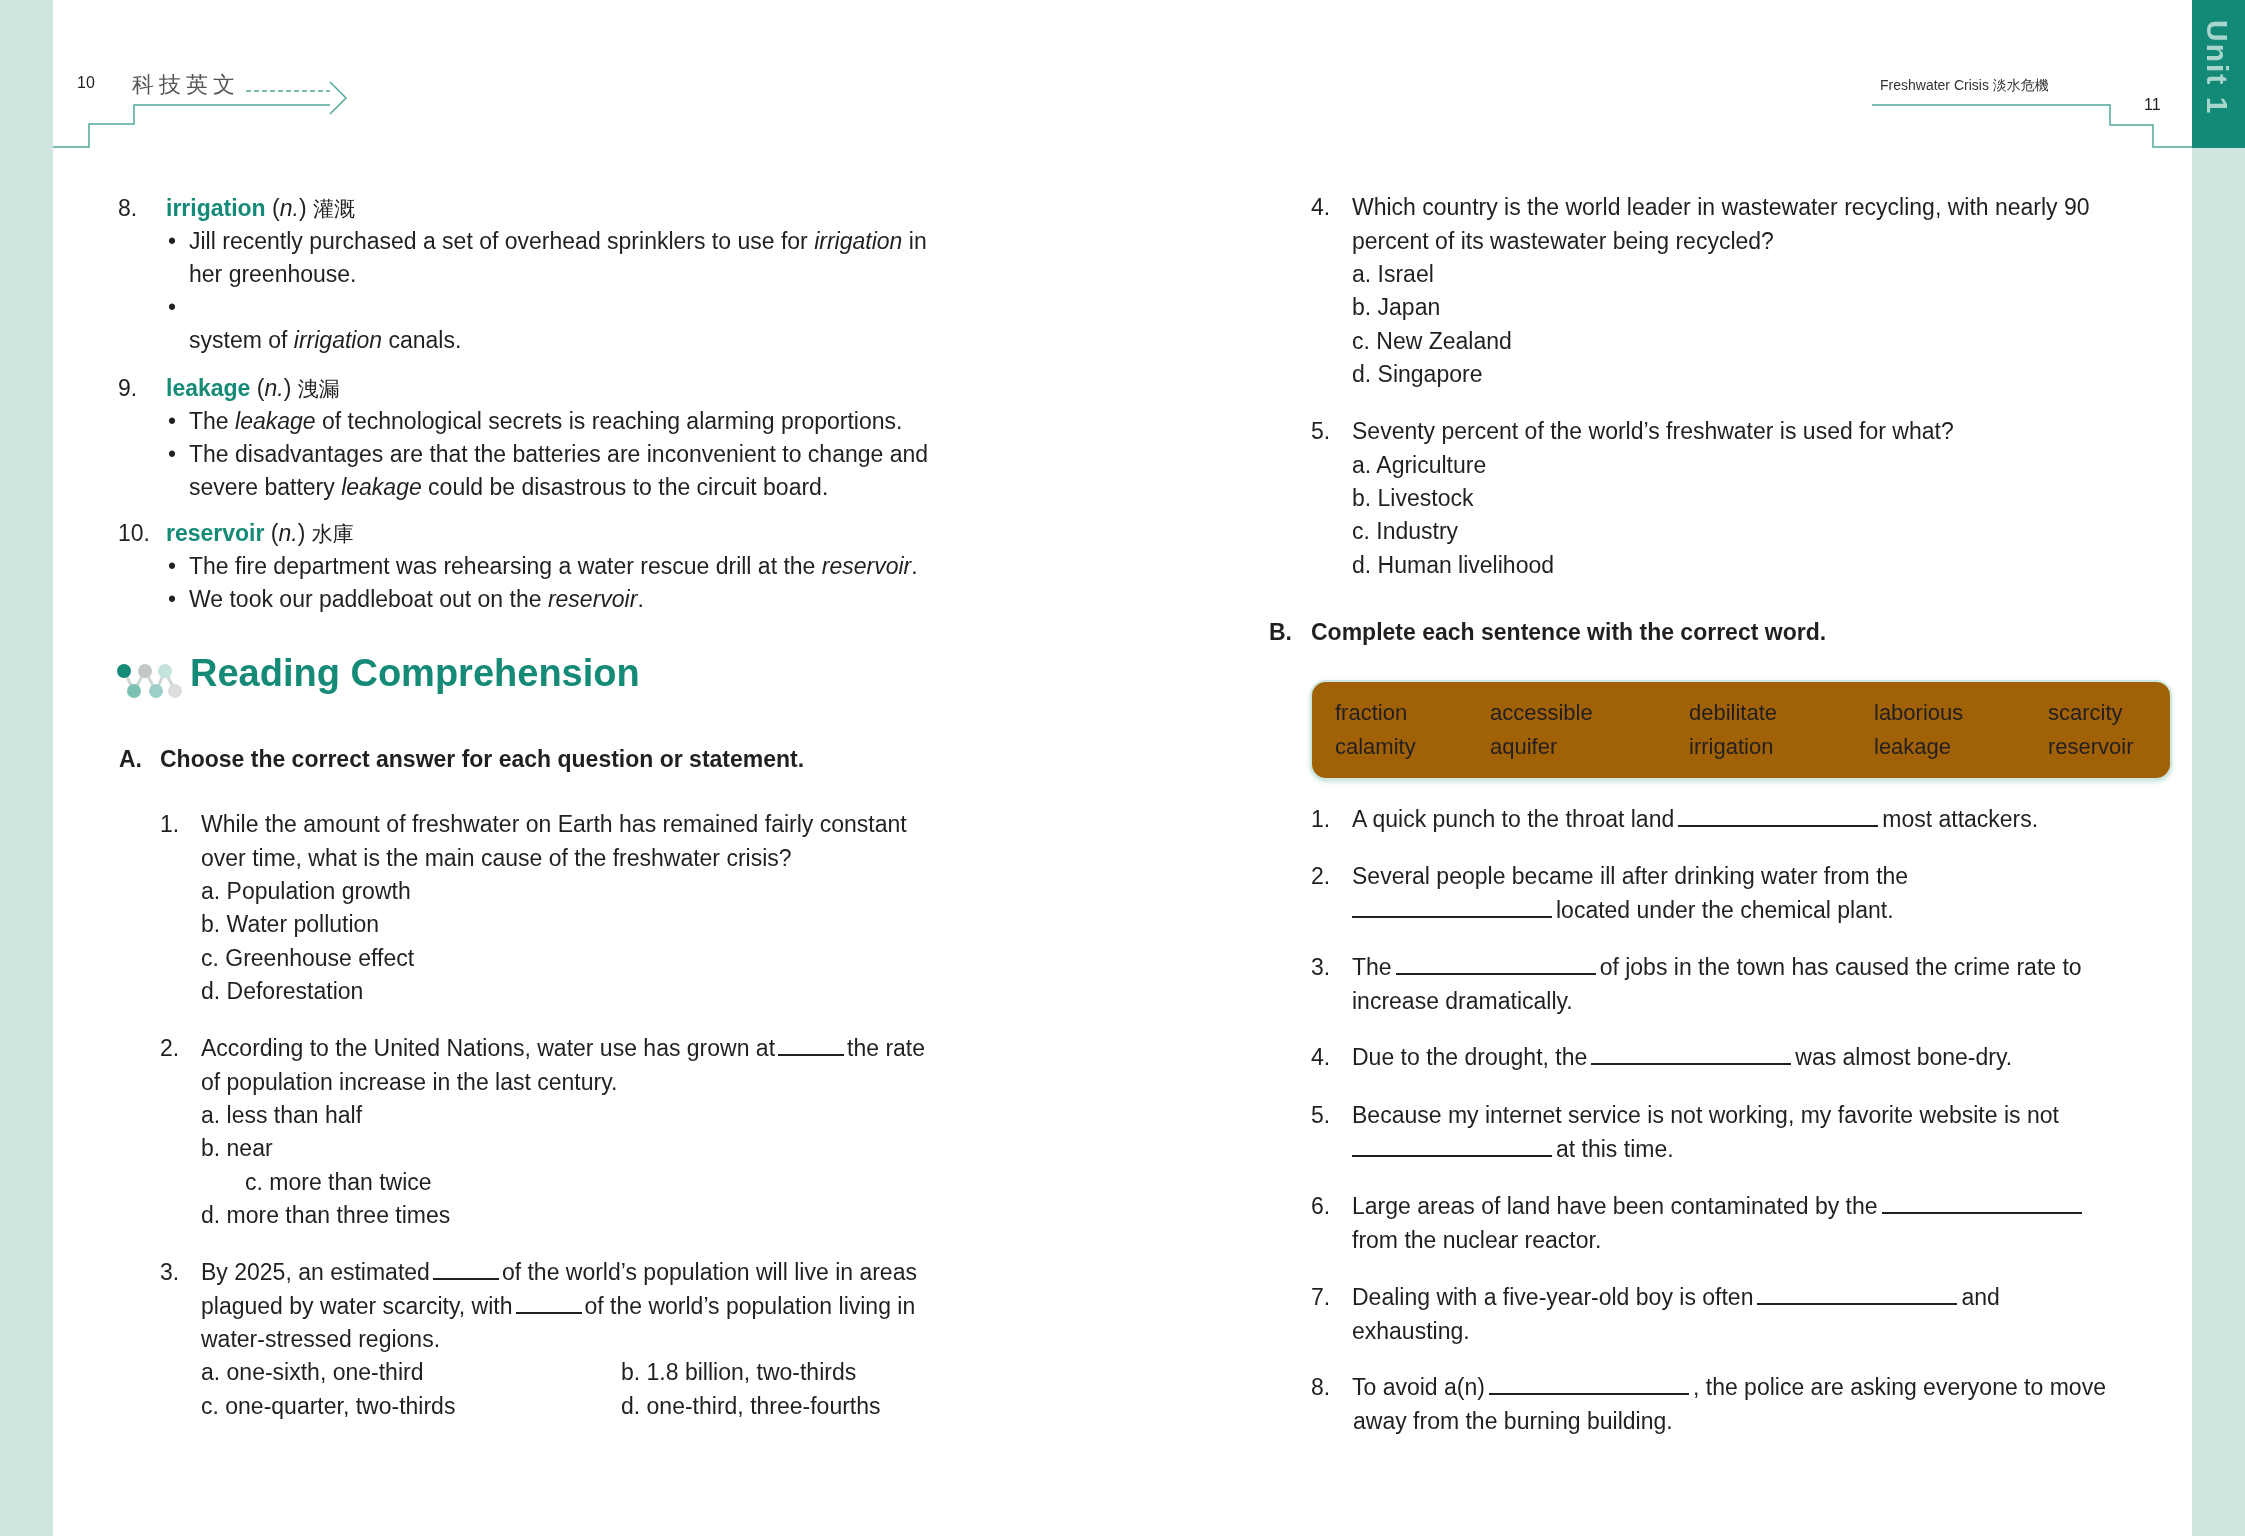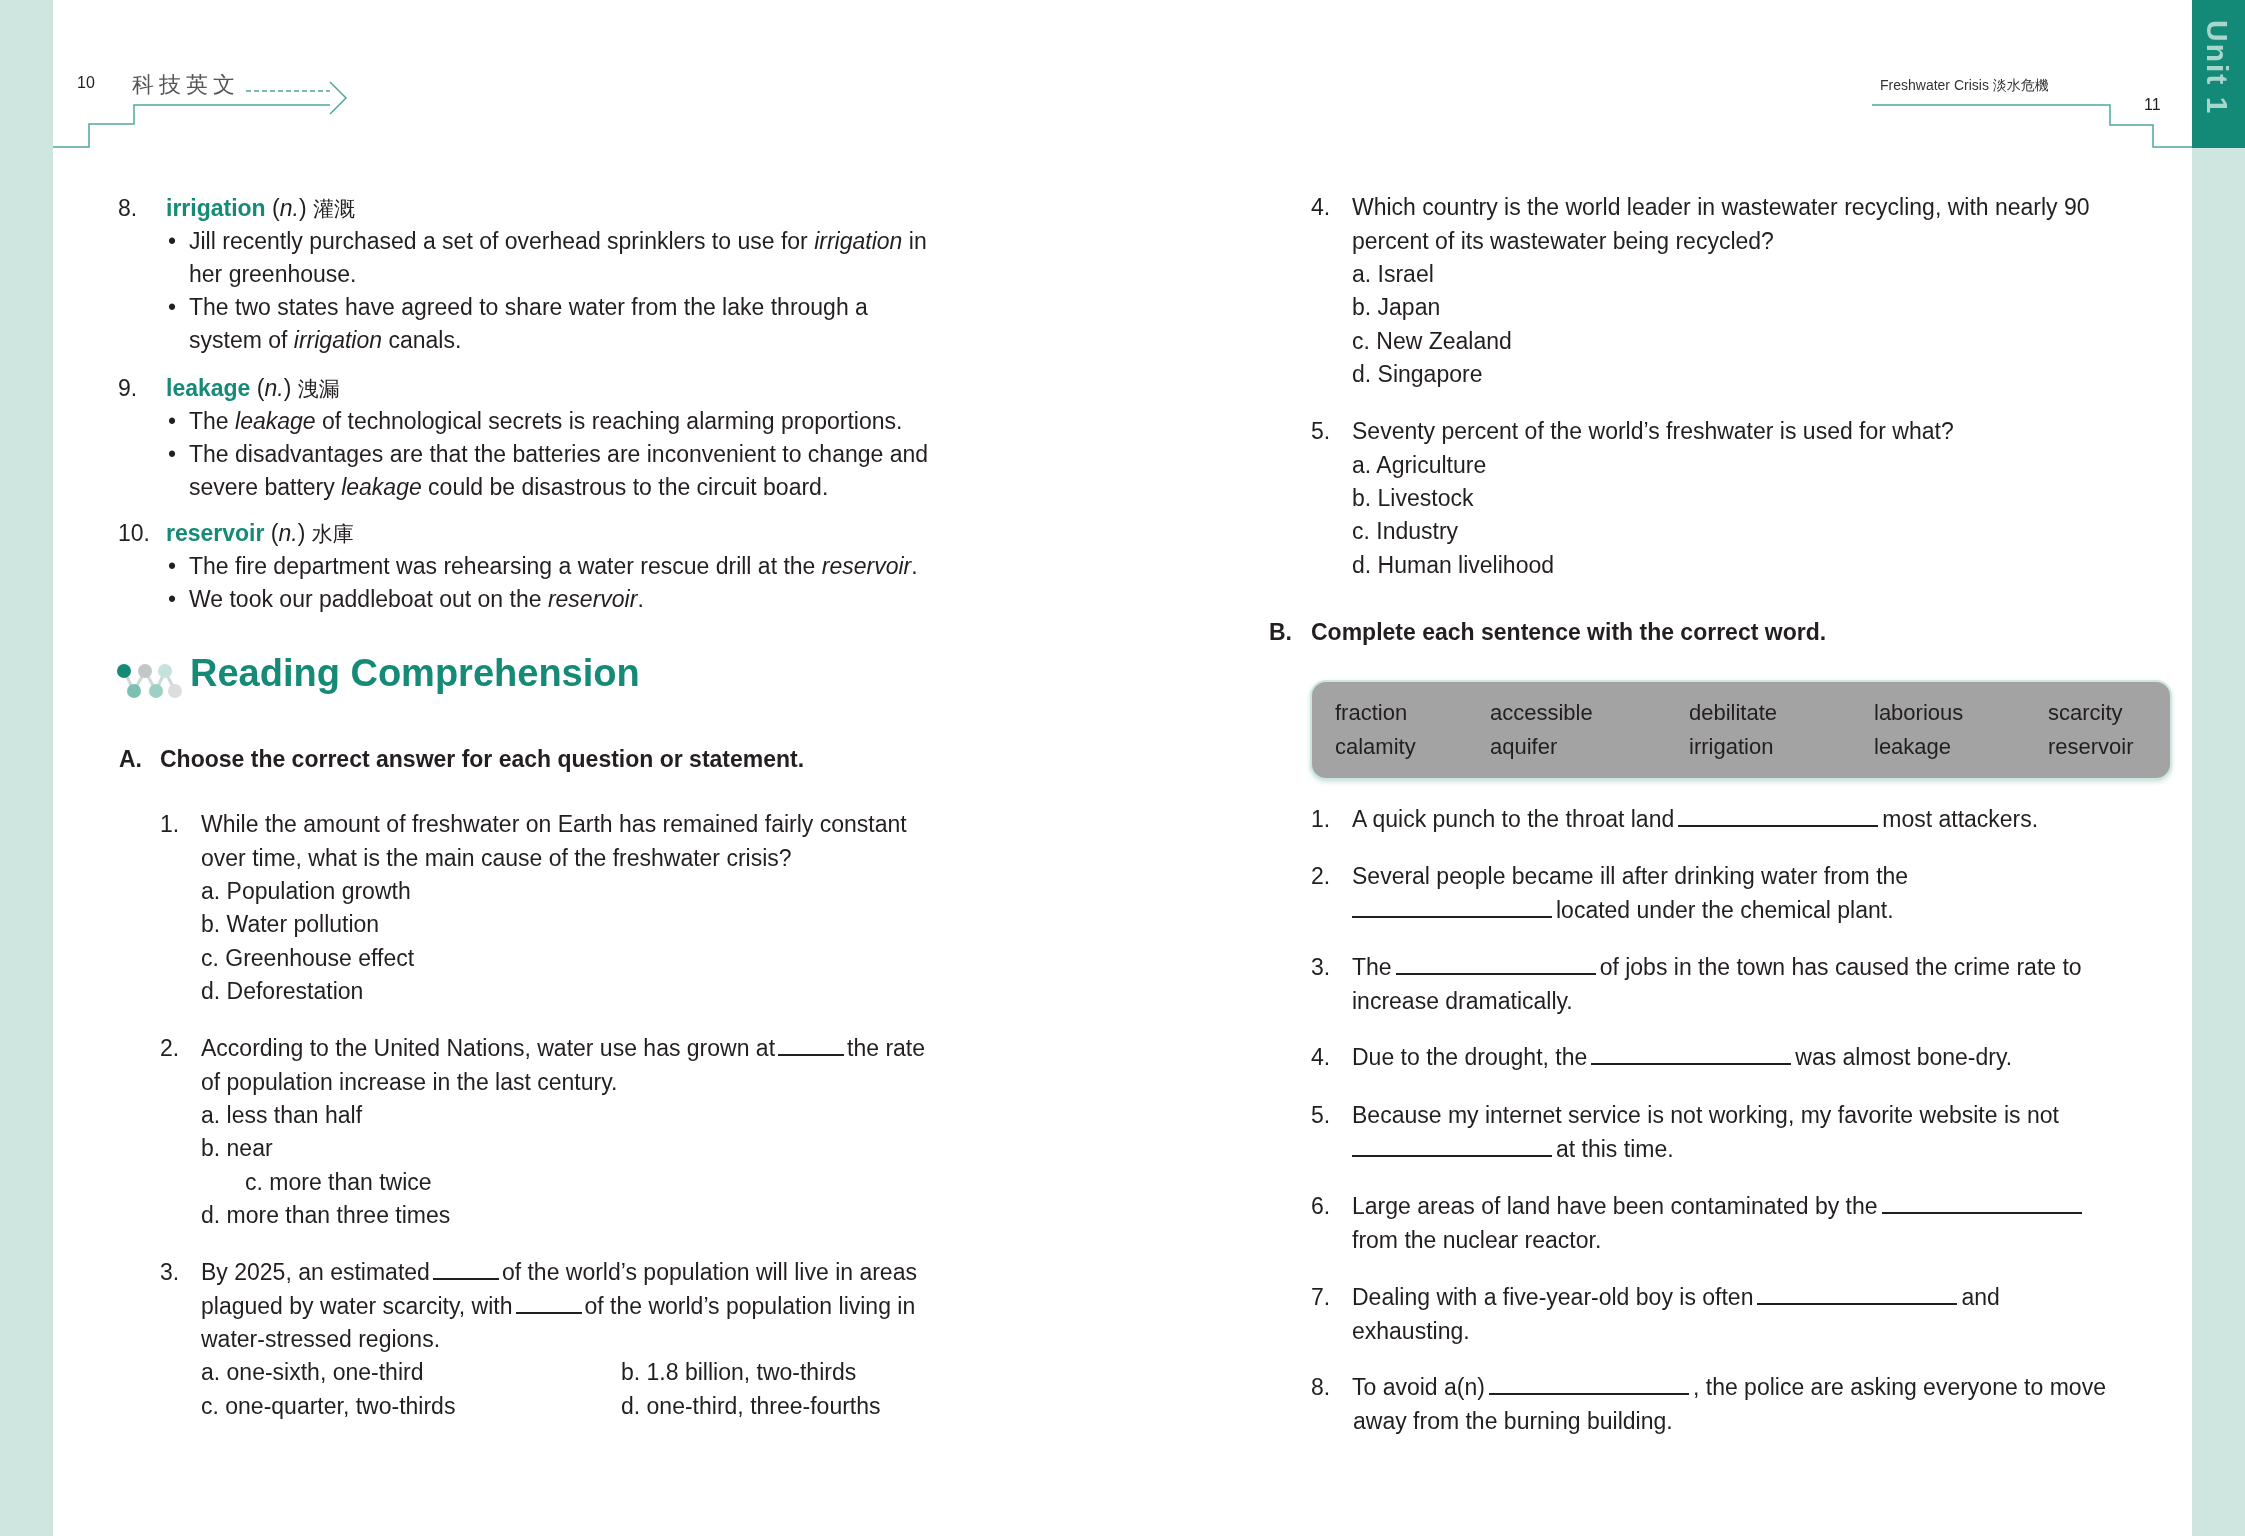--- a/index.html
+++ b/index.html
@@ -35,21 +35,21 @@
 
     .q { font-size: 23px; line-height: 33.5px; }
     .q .qnum { position: absolute; left: 0; }
     .q .qtext { position: absolute; left: 41px; width: 780px; }
     .q .opt { position: absolute; left: 41px; white-space: nowrap; }
     .blank-short { display: inline-block; width: 66px; border-bottom: 2px solid #231f20; height: 1px; vertical-align: baseline; margin: 0 3px; }
     .blank-long { display: inline-block; width: 200px; border-bottom: 2px solid #231f20; height: 1px; vertical-align: baseline; margin: 0 4px; }
 
     .word-box {
       left: 1310px; top: 680px; width: 858px; height: 96px;
-      border: 2px solid #cde6e1; border-radius: 16px; background: #a3a3a3;
+      border: 2px solid #cde6e1; border-radius: 16px; background: #a16207;
       box-shadow: 0 2px 4px rgba(150, 200, 190, 0.5);
     }
     .word-box .w { position: absolute; font-size: 22px; white-space: nowrap; }
   </style>
 </head>
 <body>
 
 <div class="abs left-stripe"></div>
 <div class="abs right-stripe"></div>
 <div class="abs unit-tab">
@@ -81,21 +81,21 @@
     <span>(</span><i>n.</i><span>)</span>
     <span class="cn">灌溉</span>
   </span>
   <span class="bullet" style="top:33px;">•</span>
   <div class="bullet-text" style="top:33px;">
     <span>Jill recently purchased a set of overhead sprinklers to use for </span><i>irrigation</i><span> in</span><br>
     <span>her greenhouse.</span>
   </div>
   <span class="bullet" style="top:99px;">•</span>
   <div class="bullet-text" style="top:99px;">
-    <span>The two states have agreed to share water from the lake through a</span><br>
+    <br>
     <span>system of </span><i>irrigation</i><span> canals.</span>
   </div>
 </div>
 
 <div class="abs vocab" style="top:372px; height:130px;">
   <span class="num">9.</span>
   <span class="head">
     <span class="word">leakage</span>
     <span>(</span><i>n.</i><span>)</span>
     <span class="cn">洩漏</span>

